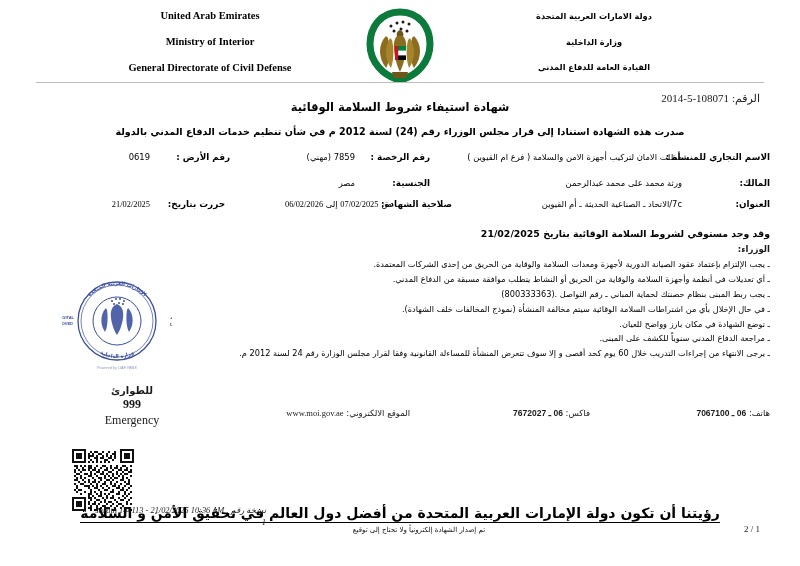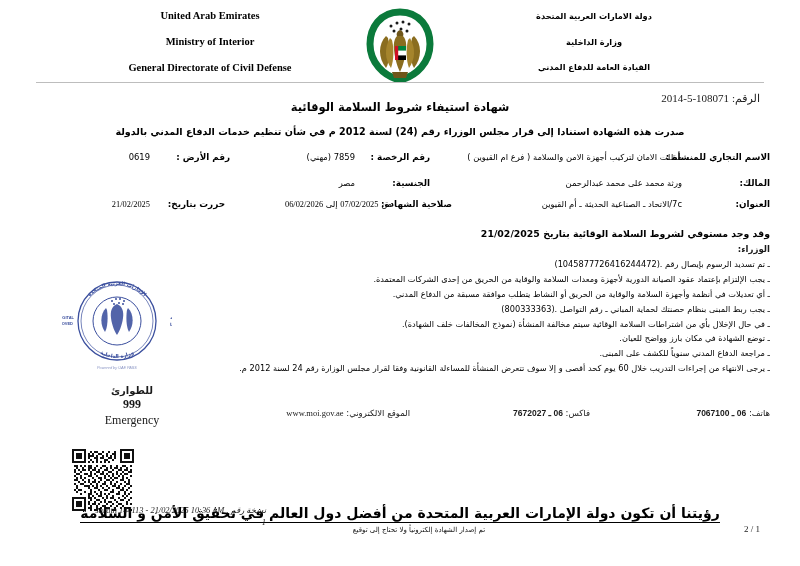--- a/index.html
+++ b/index.html
@@ -412,21 +412,20 @@
 
       <span class="fld-label" style="right:545px;">حررت بتاريخ:</span>
       <span class="fld-val latin" style="right:620px;width:100px;text-align:right;">21/02/2025</span>
     </div>
   </div>
 
   <div class="declaration">وقد وجد مستوفي لشروط السلامة الوقائية بتاريخ 21/02/2025</div>
   <div class="notes-head">الوزراء:</div>
 
   <div class="notes">
-    <div class="note-item">ـ تم تسديد الرسوم بإيصال رقم .(1045877726416244472)</div>
     <div class="note-item">ـ يجب الإلتزام بإعتماد عقود الصيانة الدورية لأجهزة ومعدات السلامة والوقاية من الحريق من إحدى الشركات المعتمدة.</div>
     <div class="note-item">ـ أي تعديلات في أنظمة وأجهزة السلامة والوقاية من الحريق أو النشاط يتطلب موافقة مسبقة من الدفاع المدني.</div>
     <div class="note-item">ـ يجب ربط المبنى بنظام حصنتك لحماية المباني ـ رقم التواصل .(800333363)</div>
     <div class="note-item">ـ في حال الإخلال بأي من اشتراطات السلامة الوقائية سيتم مخالفة المنشأة (نموذج المخالفات خلف الشهادة).</div>
     <div class="note-item">ـ توضع الشهادة في مكان بارز وواضح للعيان.</div>
     <div class="note-item">ـ مراجعة الدفاع المدني سنوياً للكشف على المبنى.</div>
     <div class="note-item">ـ يرجى الانتهاء من إجراءات التدريب خلال 60 يوم كحد أقصى و إلا سوف تتعرض المنشأة للمساءلة القانونية وفقا لقرار مجلس الوزارة رقم 24 لسنة 2012 م.</div>
   </div>
 
   <div class="seal">

